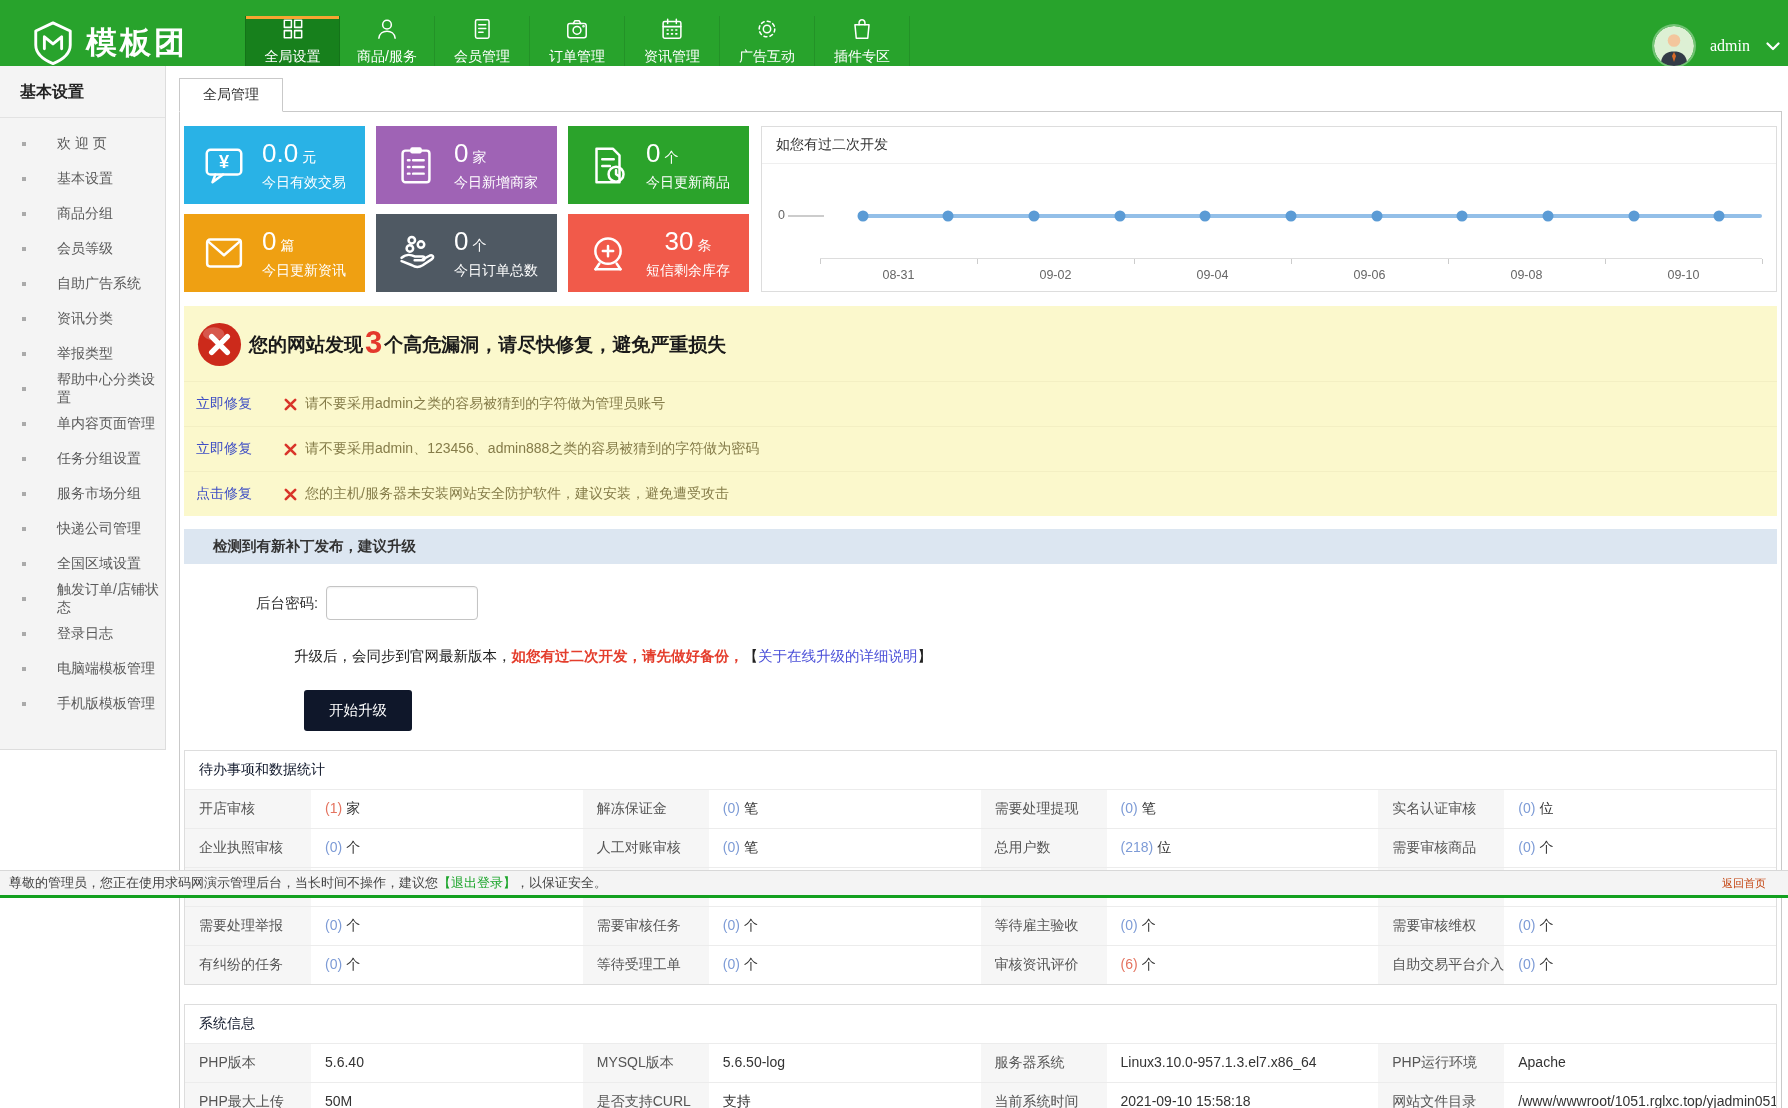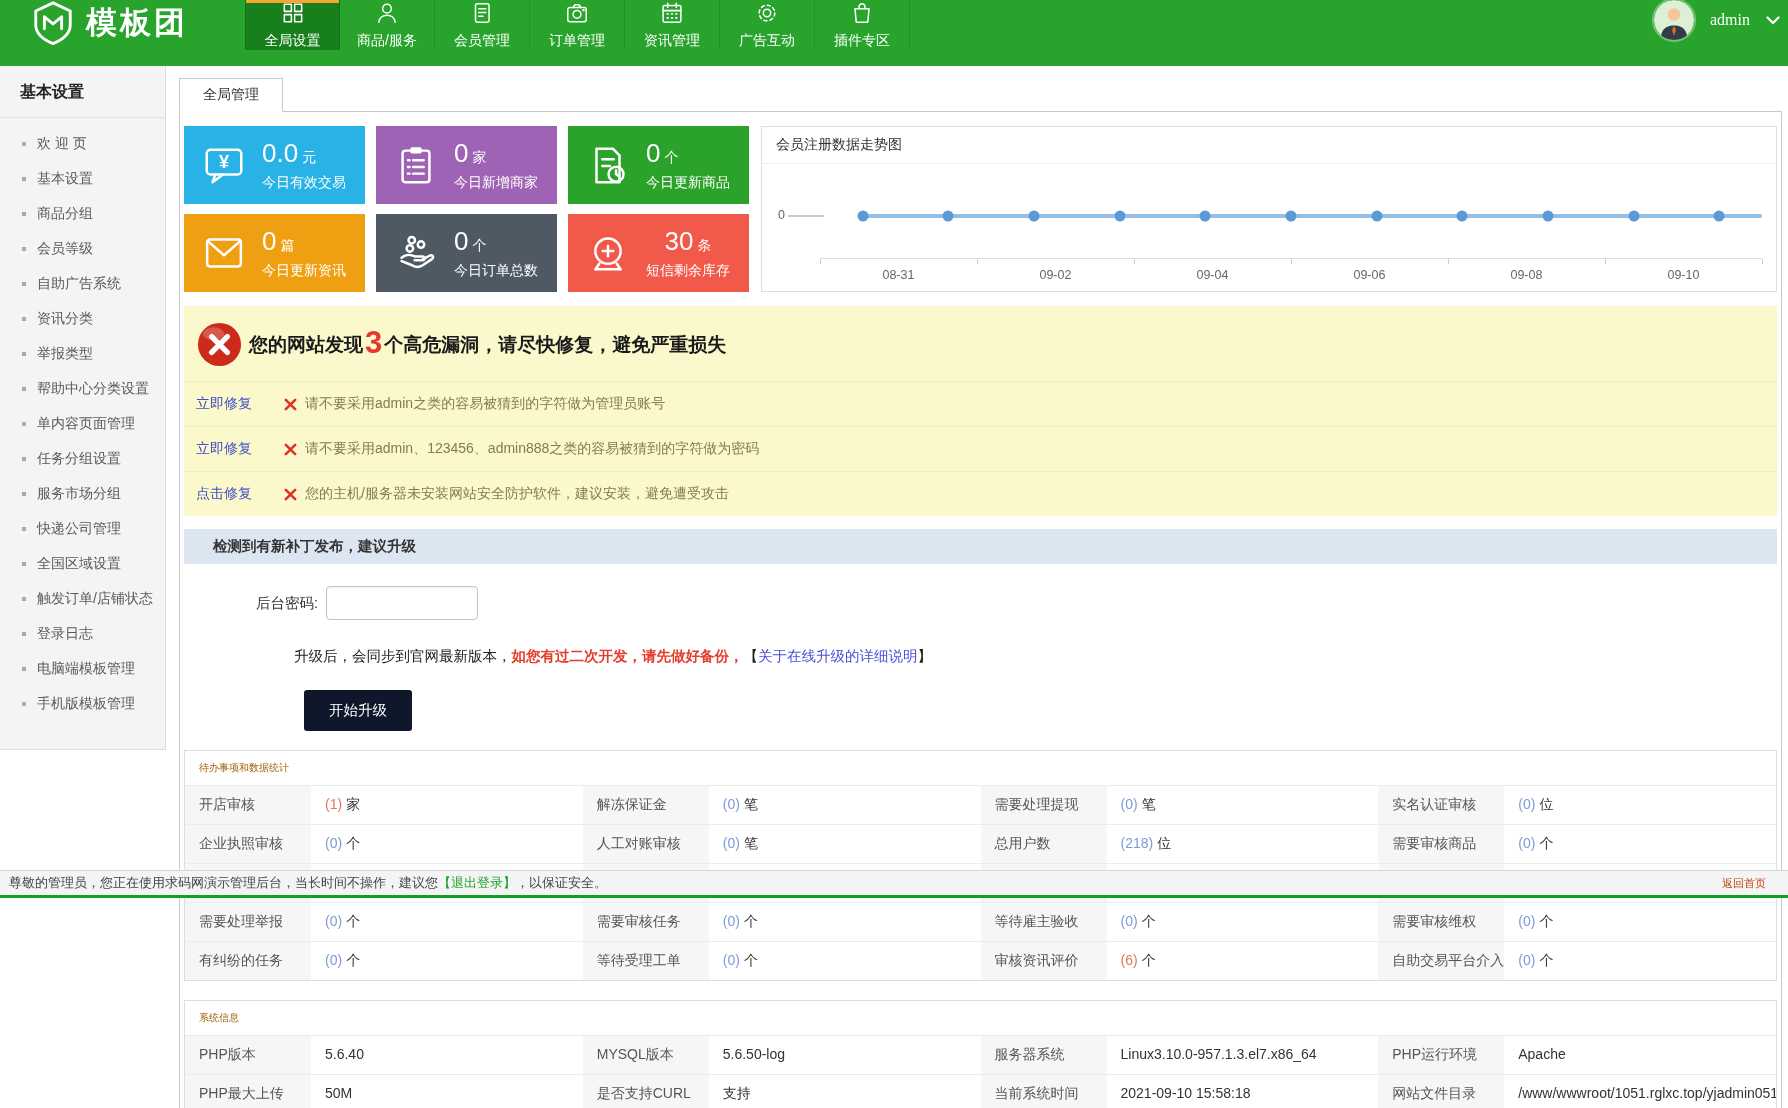--- a/index.html
+++ b/index.html
@@ -1,40 +1,40 @@
 <!DOCTYPE html>
 <html><head>
 <meta charset="utf-8">
 <style>
   * { margin:0; padding:0; box-sizing:border-box; }
   html,body { width:1788px; height:1108px; overflow:hidden; }
   body { font-family:"Liberation Sans","DejaVu Sans",sans-serif; background:#edeff4; position:relative; }
   a { text-decoration:none; cursor:pointer; }
 
   
-  header { height:66px; background:#28a32c; display:flex; align-items:flex-start; color:#fff; }
+  header { height:66px; background:#28a32c; display:flex; align-items:flex-end; color:#fff; }
   .logo { width:245px; display:flex; align-items:center; padding-left:30px; }
   .logo-icon { width:46px; height:46px; display:inline-flex; }
   .logo-text { font-size:31px; font-weight:bold; letter-spacing:3px; margin-left:10px; }
   nav { display:flex; align-items:stretch;border-radius:19px; }
   .nav-item { width:95px; display:flex; flex-direction:column; align-items:center; justify-content:center; gap:6px; border-right:1px solid rgba(0,0,0,0.10); cursor:pointer; }
   .nav-item:first-child { border-left:1px solid rgba(0,0,0,0.10); }
   .nav-item.active { background:#17801c; box-shadow:inset 0 3px 0 #f7a531; }
   .nav-label { font-size:14px; }
   .nav-ico { width:26px; height:26px; }
   .user { margin-left:auto; display:flex; align-items:center; gap:16px; padding-right:8px; cursor:pointer;font-family:Liberation Serif, serif; }
   .avatar { width:40px; height:40px; border-radius:50%; overflow:hidden; display:inline-flex; box-shadow:0 0 0 2px rgba(255,255,255,0.35); }
   .user-name { font-size:16px; }
 
   
   .page { display:flex; background:#fff; min-height:1019px; align-items:flex-start; }
   aside { width:166px; background:#f4f4f4; border-right:1px solid #ddd; border-bottom:1px solid #ddd; padding-bottom:28px; }
   .sb-title { font-size:16px; font-weight:bold; color:#222; padding:16px 0 14px 20px; border-bottom:1px solid #e2e2e2; }
   .sb-list { list-style:none; padding-top:8px; }
-  .sb-item { display:flex; align-items:center; height:35px; padding-left:22px; font-size:14px; color:#5a5a5a; cursor:pointer; }
+  .sb-item { display:flex; align-items:center; height:35px; padding-left:22px; font-size:14px; color:#5a5a5a; cursor:pointer;gap:20px; }
   .sb-bullet { width:4px; height:4px; background:#aaa; margin-right:11px; flex:none; }
 
   main { flex:1; padding:12px 6px 0 13px; min-width:0; }
   .tabrow { height:34px; border-bottom:1px solid #c9c9c9; }
   .tab { display:inline-flex; align-items:center; justify-content:center; width:104px; height:34px; margin-bottom:-1px; background:#fff; border:1px solid #c9c9c9; border-bottom:1px solid #fff; font-size:14px; color:#333; position:relative; z-index:2; cursor:pointer; }
   .card-body { background:#fff; border:1px solid #c9c9c9; border-top:none; padding:14px 4px 14px; }
 
   
   .statrow { display:flex; }
   .cards { display:grid; grid-template-columns:repeat(3,181px); grid-auto-rows:78px; gap:10px 11px; flex:none; }
@@ -75,21 +75,21 @@
   .pw-row { margin:22px 0 0 72px; display:flex; align-items:center; }
   .pw-row label { font-size:14.5px; color:#333; margin-right:8px; }
   .pw-row input { width:152px; height:34px; border:1px solid #c4c4c4; border-radius:4px; padding:0 8px; font-size:14px; outline:none; background:#fff; box-shadow:inset 0 1px 2px rgba(0,0,0,0.06); }
   .note { margin:27px 0 0 110px; font-size:14.5px; color:#222; }
   .note .red { color:#e43d2c; font-weight:bold; }
   .note .bluelink { color:#4a4fd8; }
   .upgrade-btn { display:block; margin:24px 0 14px 120px; background:#0f172a; color:#fff; border:none; border-radius:3px; font-size:14.5px; padding:11px 25px; cursor:pointer; font-family:inherit; }
 
   
   .box { margin-top:19px; border:1px solid #ddd; }
-  .box-title { padding:10px 14px; font-size:10px; color:#a16207; }
+  .box-title { padding:10px 14px; font-size:14px; color:#0f172a; }
   .trow { display:grid; grid-template-columns:126px 1fr 126px 1fr 126px 1fr 126px 1fr; border-top:1px solid #ececec; }
   .tlabel { background:#f6f6f6; padding:10px 4px 10px 14px; font-size:14px; color:#555; white-space:nowrap; }
   .tval { padding:10px 4px 10px 14px; font-size:14px; color:#333; white-space:nowrap; overflow:hidden; }
   .pv.blue { color:#7d9bd6; }
   .pv.red { color:#e4735f; }
   .pu { margin-left:4px; }
 
   
   .notice { position:absolute; left:0; top:870px; width:1788px; height:28px; background:#f4f4f4; border-top:1px solid #d8d8d8; border-bottom:3px solid #13a01f; display:flex; align-items:center; justify-content:space-between; padding:0 22px 0 9px; font-size:13px; color:#444; z-index:50; }
   .notice .green { color:#1ca52b; }
@@ -331,21 +331,21 @@
                   <path d="M7.5 17.5l-2 3M16.5 17.5l2 3"></path>
                 </svg></span>
               <div class="c-text">
                 <div class="c-line1"><span class="c-num">30</span><span class="c-unit">条</span></div>
                 <div class="c-label">短信剩余库存</div>
               </div>
             </div>
           </div>
 
         <section class="chart">
-          <div class="chart-title">会员注册数据走势图</div>
+          <div class="chart-title">如您有过二次开发</div>
           <div class="plot">
             <span class="y0">0</span>
             <div class="plot-inner">
               <div class="cstub"></div>
               <div class="cline" id="cline" style="background: rgb(147, 191, 232);"></div>
               <div id="dots">
                   <span class="dot" style="left: 4.54545%; background: rgb(91, 155, 213);"></span>
                   <span class="dot" style="left: 13.6364%; background: rgb(91, 155, 213);"></span>
                   <span class="dot" style="left: 22.7273%; background: rgb(91, 155, 213);"></span>
                   <span class="dot" style="left: 31.8182%; background: rgb(91, 155, 213);"></span>

